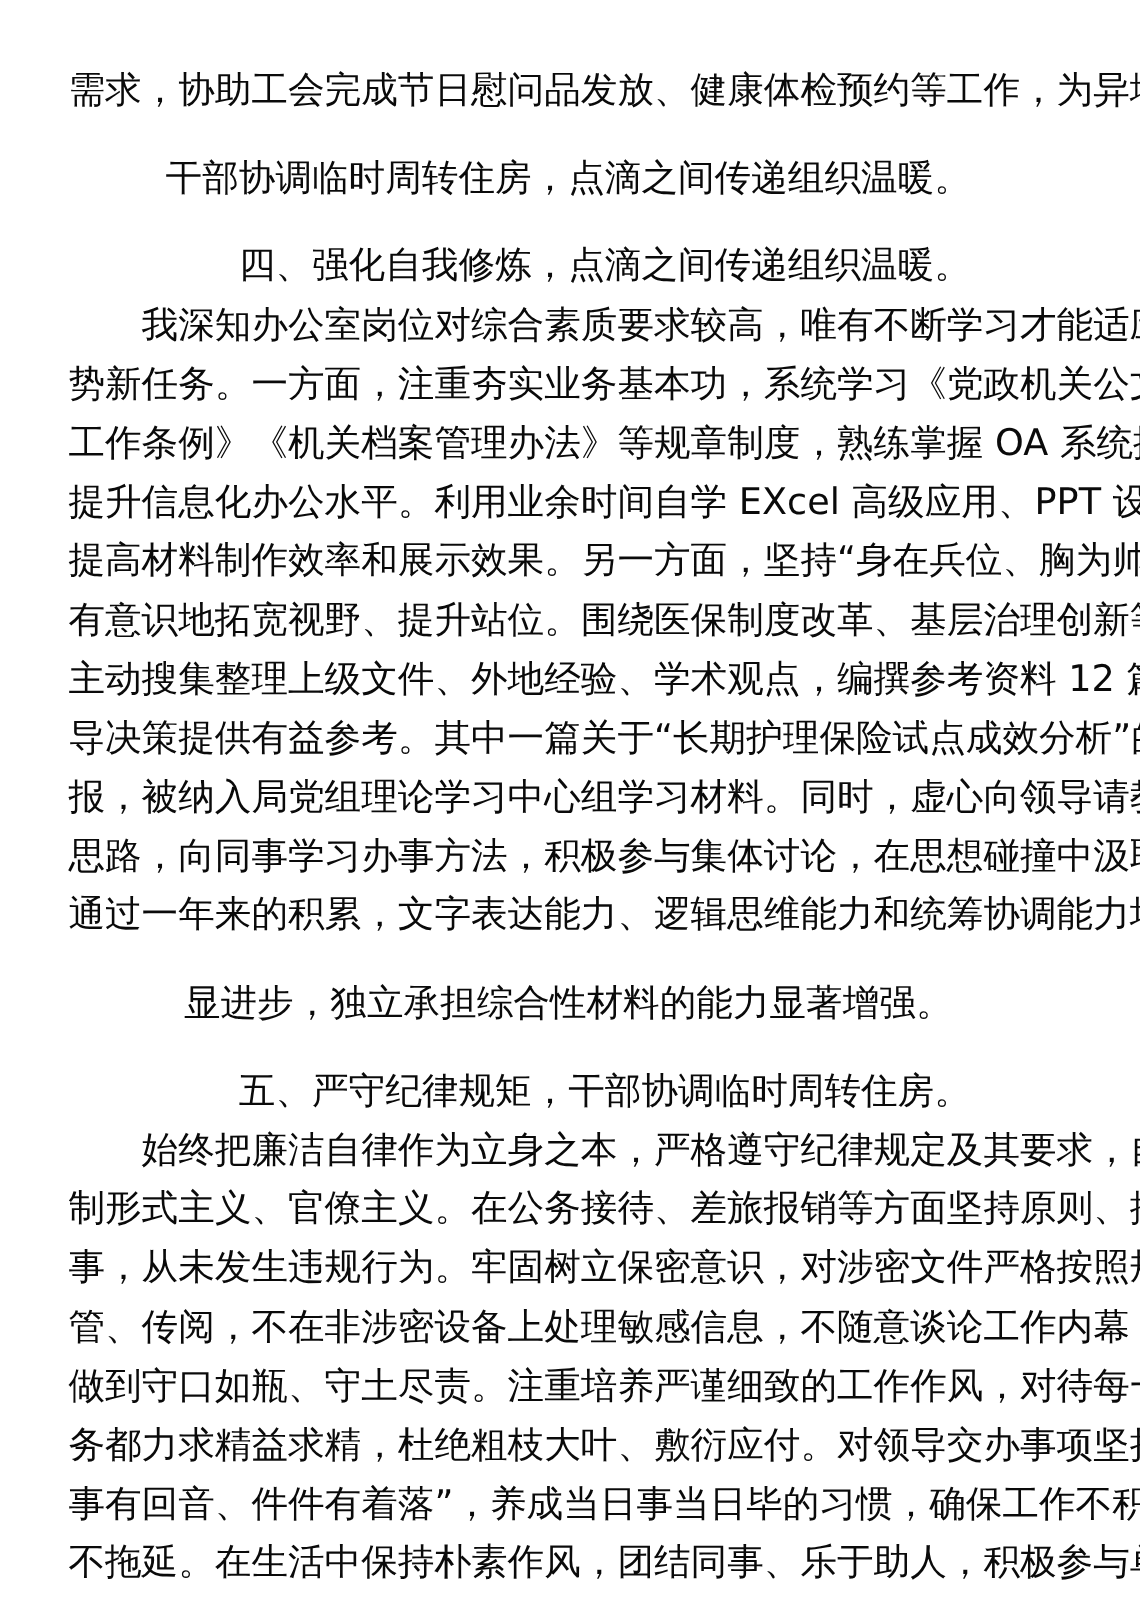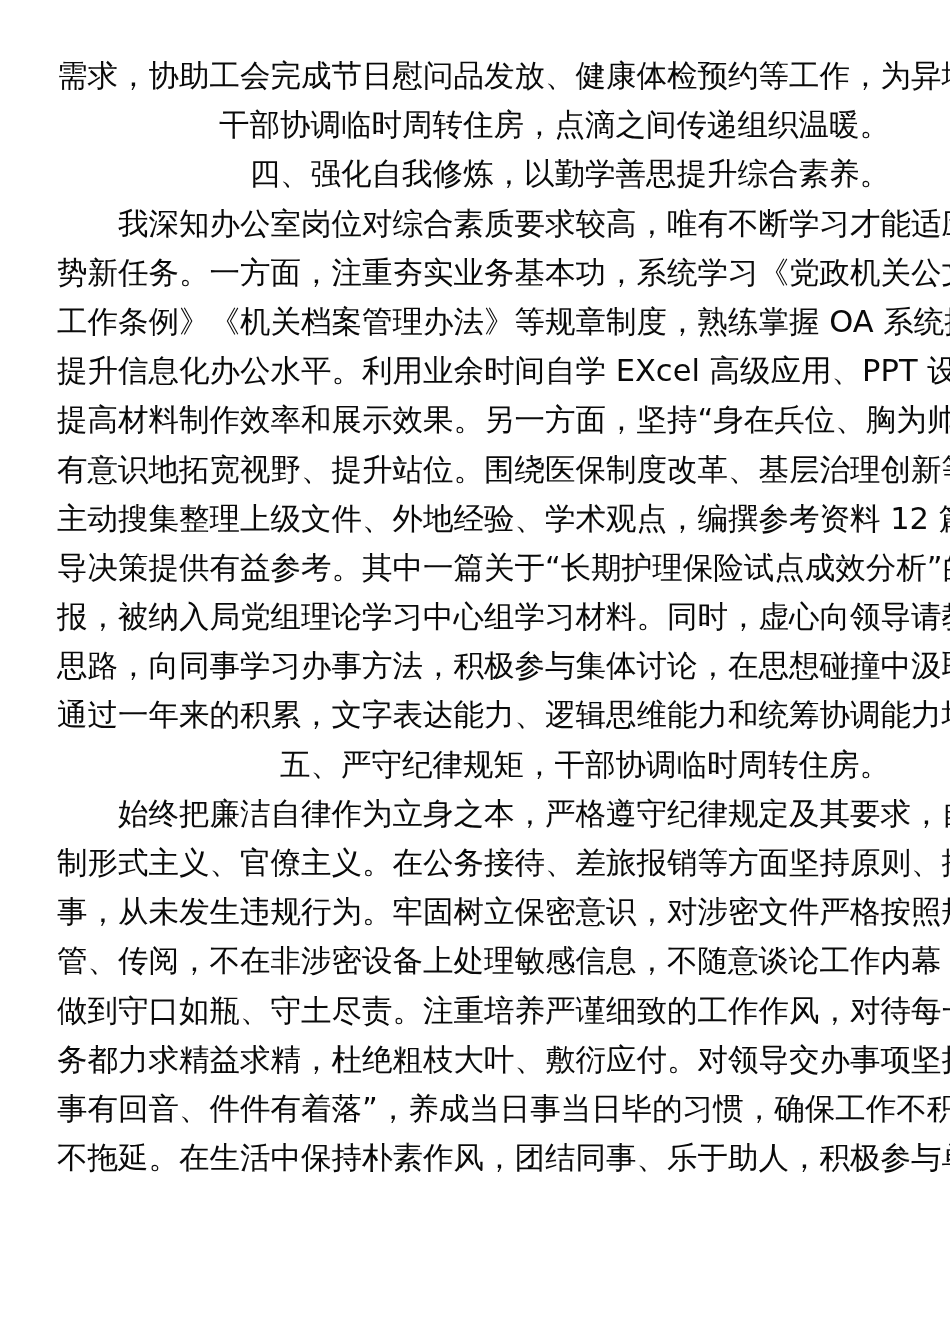--- a/index.html
+++ b/index.html
@@ -41,21 +41,22 @@
     overflow: visible;
   }
 
   
   .doc-line.justify {
     justify-content: space-between;
   }
 
   
   .doc-line.flush {
-    justify-content: flex-end;
+    justify-content: center;
+    margin-top: 24px;
   }
 
   
   .doc-line.indent {
     padding-left: 61px;
   }
 
   .doc-line > span {
     display: inline-block;
   }
@@ -64,32 +65,33 @@
     flex: 0 0 auto;
   }
 </style>
 </head>
 <body>
 
 <div class="page">
   <div class="text-column" id="text-column">
       <div class="doc-line justify"><span>需</span><span>求</span><span>，</span><span>协</span><span>助</span><span>工</span><span>会</span><span>完</span><span>成</span><span>节</span><span>日</span><span>慰</span><span>问</span><span>品</span><span>发</span><span>放</span><span>、</span><span>健</span><span>康</span><span>体</span><span>检</span><span>预</span><span>约</span><span>等</span><span>工</span><span>作</span><span>，</span><span>为</span><span>异</span><span>地</span></div>
       <div class="doc-line flush"><span>干部协调临时周转住房，点滴之间传递组织温暖。</span></div>
-      <div class="doc-line flush indent"><span>四、强化自我修炼，以勤学善思提升综合素养。</span></div>
+      <div class="doc-line flush indent"><span>四、强化自我修炼，点滴之间传递组织温暖。</span></div>
       <div class="doc-line justify indent"><span>我</span><span>深</span><span>知</span><span>办</span><span>公</span><span>室</span><span>岗</span><span>位</span><span>对</span><span>综</span><span>合</span><span>素</span><span>质</span><span>要</span><span>求</span><span>较</span><span>高</span><span>，</span><span>唯</span><span>有</span><span>不</span><span>断</span><span>学</span><span>习</span><span>才</span><span>能</span><span>适</span><span>应</span></div>
       <div class="doc-line justify"><span>势</span><span>新</span><span>任</span><span>务</span><span>。</span><span>一</span><span>方</span><span>面</span><span>，</span><span>注</span><span>重</span><span>夯</span><span>实</span><span>业</span><span>务</span><span>基</span><span>本</span><span>功</span><span>，</span><span>系</span><span>统</span><span>学</span><span>习</span><span>《</span><span>党</span><span>政</span><span>机</span><span>关</span><span>公</span><span>文</span></div>
       <div class="doc-line justify"><span>工</span><span>作</span><span>条</span><span>例</span><span>》</span><span>《</span><span>机</span><span>关</span><span>档</span><span>案</span><span>管</span><span>理</span><span>办</span><span>法</span><span>》</span><span>等</span><span>规</span><span>章</span><span>制</span><span>度</span><span>，</span><span>熟</span><span>练</span><span>掌</span><span>握</span><span> </span><span>OA</span><span> </span><span>系</span><span>统</span><span>操</span></div>
       <div class="doc-line justify"><span>提</span><span>升</span><span>信</span><span>息</span><span>化</span><span>办</span><span>公</span><span>水</span><span>平</span><span>。</span><span>利</span><span>用</span><span>业</span><span>余</span><span>时</span><span>间</span><span>自</span><span>学</span><span> </span><span>EXcel</span><span> </span><span>高</span><span>级</span><span>应</span><span>用</span><span>、</span><span>PPT</span><span> </span><span>设</span></div>
       <div class="doc-line justify"><span>提</span><span>高</span><span>材</span><span>料</span><span>制</span><span>作</span><span>效</span><span>率</span><span>和</span><span>展</span><span>示</span><span>效</span><span>果</span><span>。</span><span>另</span><span>一</span><span>方</span><span>面</span><span>，</span><span>坚</span><span>持</span><span>“</span><span>身</span><span>在</span><span>兵</span><span>位</span><span>、</span><span>胸</span><span>为</span><span>帅</span></div>
       <div class="doc-line justify"><span>有</span><span>意</span><span>识</span><span>地</span><span>拓</span><span>宽</span><span>视</span><span>野</span><span>、</span><span>提</span><span>升</span><span>站</span><span>位</span><span>。</span><span>围</span><span>绕</span><span>医</span><span>保</span><span>制</span><span>度</span><span>改</span><span>革</span><span>、</span><span>基</span><span>层</span><span>治</span><span>理</span><span>创</span><span>新</span><span>等</span></div>
       <div class="doc-line justify"><span>主</span><span>动</span><span>搜</span><span>集</span><span>整</span><span>理</span><span>上</span><span>级</span><span>文</span><span>件</span><span>、</span><span>外</span><span>地</span><span>经</span><span>验</span><span>、</span><span>学</span><span>术</span><span>观</span><span>点</span><span>，</span><span>编</span><span>撰</span><span>参</span><span>考</span><span>资</span><span>料</span><span> </span><span>12</span><span> </span><span>篇</span></div>
       <div class="doc-line justify"><span>导</span><span>决</span><span>策</span><span>提</span><span>供</span><span>有</span><span>益</span><span>参</span><span>考</span><span>。</span><span>其</span><span>中</span><span>一</span><span>篇</span><span>关</span><span>于</span><span>“</span><span>长</span><span>期</span><span>护</span><span>理</span><span>保</span><span>险</span><span>试</span><span>点</span><span>成</span><span>效</span><span>分</span><span>析</span><span>”</span><span>的</span></div>
       <div class="doc-line justify"><span>报</span><span>，</span><span>被</span><span>纳</span><span>入</span><span>局</span><span>党</span><span>组</span><span>理</span><span>论</span><span>学</span><span>习</span><span>中</span><span>心</span><span>组</span><span>学</span><span>习</span><span>材</span><span>料</span><span>。</span><span>同</span><span>时</span><span>，</span><span>虚</span><span>心</span><span>向</span><span>领</span><span>导</span><span>请</span><span>教</span></div>
       <div class="doc-line justify"><span>思</span><span>路</span><span>，</span><span>向</span><span>同</span><span>事</span><span>学</span><span>习</span><span>办</span><span>事</span><span>方</span><span>法</span><span>，</span><span>积</span><span>极</span><span>参</span><span>与</span><span>集</span><span>体</span><span>讨</span><span>论</span><span>，</span><span>在</span><span>思</span><span>想</span><span>碰</span><span>撞</span><span>中</span><span>汲</span><span>取</span></div>
       <div class="doc-line justify"><span>通</span><span>过</span><span>一</span><span>年</span><span>来</span><span>的</span><span>积</span><span>累</span><span>，</span><span>文</span><span>字</span><span>表</span><span>达</span><span>能</span><span>力</span><span>、</span><span>逻</span><span>辑</span><span>思</span><span>维</span><span>能</span><span>力</span><span>和</span><span>统</span><span>筹</span><span>协</span><span>调</span><span>能</span><span>力</span><span>均</span></div>
+      <div class="doc-line flush"><span>显进步，独立承担综合性材料的能力显著增强。</span></div>
       <div class="doc-line flush indent"><span>五、严守纪律规矩，干部协调临时周转住房。</span></div>
       <div class="doc-line justify indent"><span>始</span><span>终</span><span>把</span><span>廉</span><span>洁</span><span>自</span><span>律</span><span>作</span><span>为</span><span>立</span><span>身</span><span>之</span><span>本</span><span>，</span><span>严</span><span>格</span><span>遵</span><span>守</span><span>纪</span><span>律</span><span>规</span><span>定</span><span>及</span><span>其</span><span>要</span><span>求</span><span>，</span><span>自</span></div>
       <div class="doc-line justify"><span>制</span><span>形</span><span>式</span><span>主</span><span>义</span><span>、</span><span>官</span><span>僚</span><span>主</span><span>义</span><span>。</span><span>在</span><span>公</span><span>务</span><span>接</span><span>待</span><span>、</span><span>差</span><span>旅</span><span>报</span><span>销</span><span>等</span><span>方</span><span>面</span><span>坚</span><span>持</span><span>原</span><span>则</span><span>、</span><span>按</span></div>
       <div class="doc-line justify"><span>事</span><span>，</span><span>从</span><span>未</span><span>发</span><span>生</span><span>违</span><span>规</span><span>行</span><span>为</span><span>。</span><span>牢</span><span>固</span><span>树</span><span>立</span><span>保</span><span>密</span><span>意</span><span>识</span><span>，</span><span>对</span><span>涉</span><span>密</span><span>文</span><span>件</span><span>严</span><span>格</span><span>按</span><span>照</span><span>规</span></div>
       <div class="doc-line justify"><span>管</span><span>、</span><span>传</span><span>阅</span><span>，</span><span>不</span><span>在</span><span>非</span><span>涉</span><span>密</span><span>设</span><span>备</span><span>上</span><span>处</span><span>理</span><span>敏</span><span>感</span><span>信</span><span>息</span><span>，</span><span>不</span><span>随</span><span>意</span><span>谈</span><span>论</span><span>工</span><span>作</span><span>内</span><span>幕</span><span>，</span></div>
       <div class="doc-line justify"><span>做</span><span>到</span><span>守</span><span>口</span><span>如</span><span>瓶</span><span>、</span><span>守</span><span>土</span><span>尽</span><span>责</span><span>。</span><span>注</span><span>重</span><span>培</span><span>养</span><span>严</span><span>谨</span><span>细</span><span>致</span><span>的</span><span>工</span><span>作</span><span>作</span><span>风</span><span>，</span><span>对</span><span>待</span><span>每</span><span>一</span></div>
       <div class="doc-line justify"><span>务</span><span>都</span><span>力</span><span>求</span><span>精</span><span>益</span><span>求</span><span>精</span><span>，</span><span>杜</span><span>绝</span><span>粗</span><span>枝</span><span>大</span><span>叶</span><span>、</span><span>敷</span><span>衍</span><span>应</span><span>付</span><span>。</span><span>对</span><span>领</span><span>导</span><span>交</span><span>办</span><span>事</span><span>项</span><span>坚</span><span>持</span></div>
       <div class="doc-line justify"><span>事</span><span>有</span><span>回</span><span>音</span><span>、</span><span>件</span><span>件</span><span>有</span><span>着</span><span>落</span><span>”</span><span>，</span><span>养</span><span>成</span><span>当</span><span>日</span><span>事</span><span>当</span><span>日</span><span>毕</span><span>的</span><span>习</span><span>惯</span><span>，</span><span>确</span><span>保</span><span>工</span><span>作</span><span>不</span><span>积</span></div>
       <div class="doc-line justify"><span>不</span><span>拖</span><span>延</span><span>。</span><span>在</span><span>生</span><span>活</span><span>中</span><span>保</span><span>持</span><span>朴</span><span>素</span><span>作</span><span>风</span><span>，</span><span>团</span><span>结</span><span>同</span><span>事</span><span>、</span><span>乐</span><span>于</span><span>助</span><span>人</span><span>，</span><span>积</span><span>极</span><span>参</span><span>与</span><span>单</span></div>
     </div>

